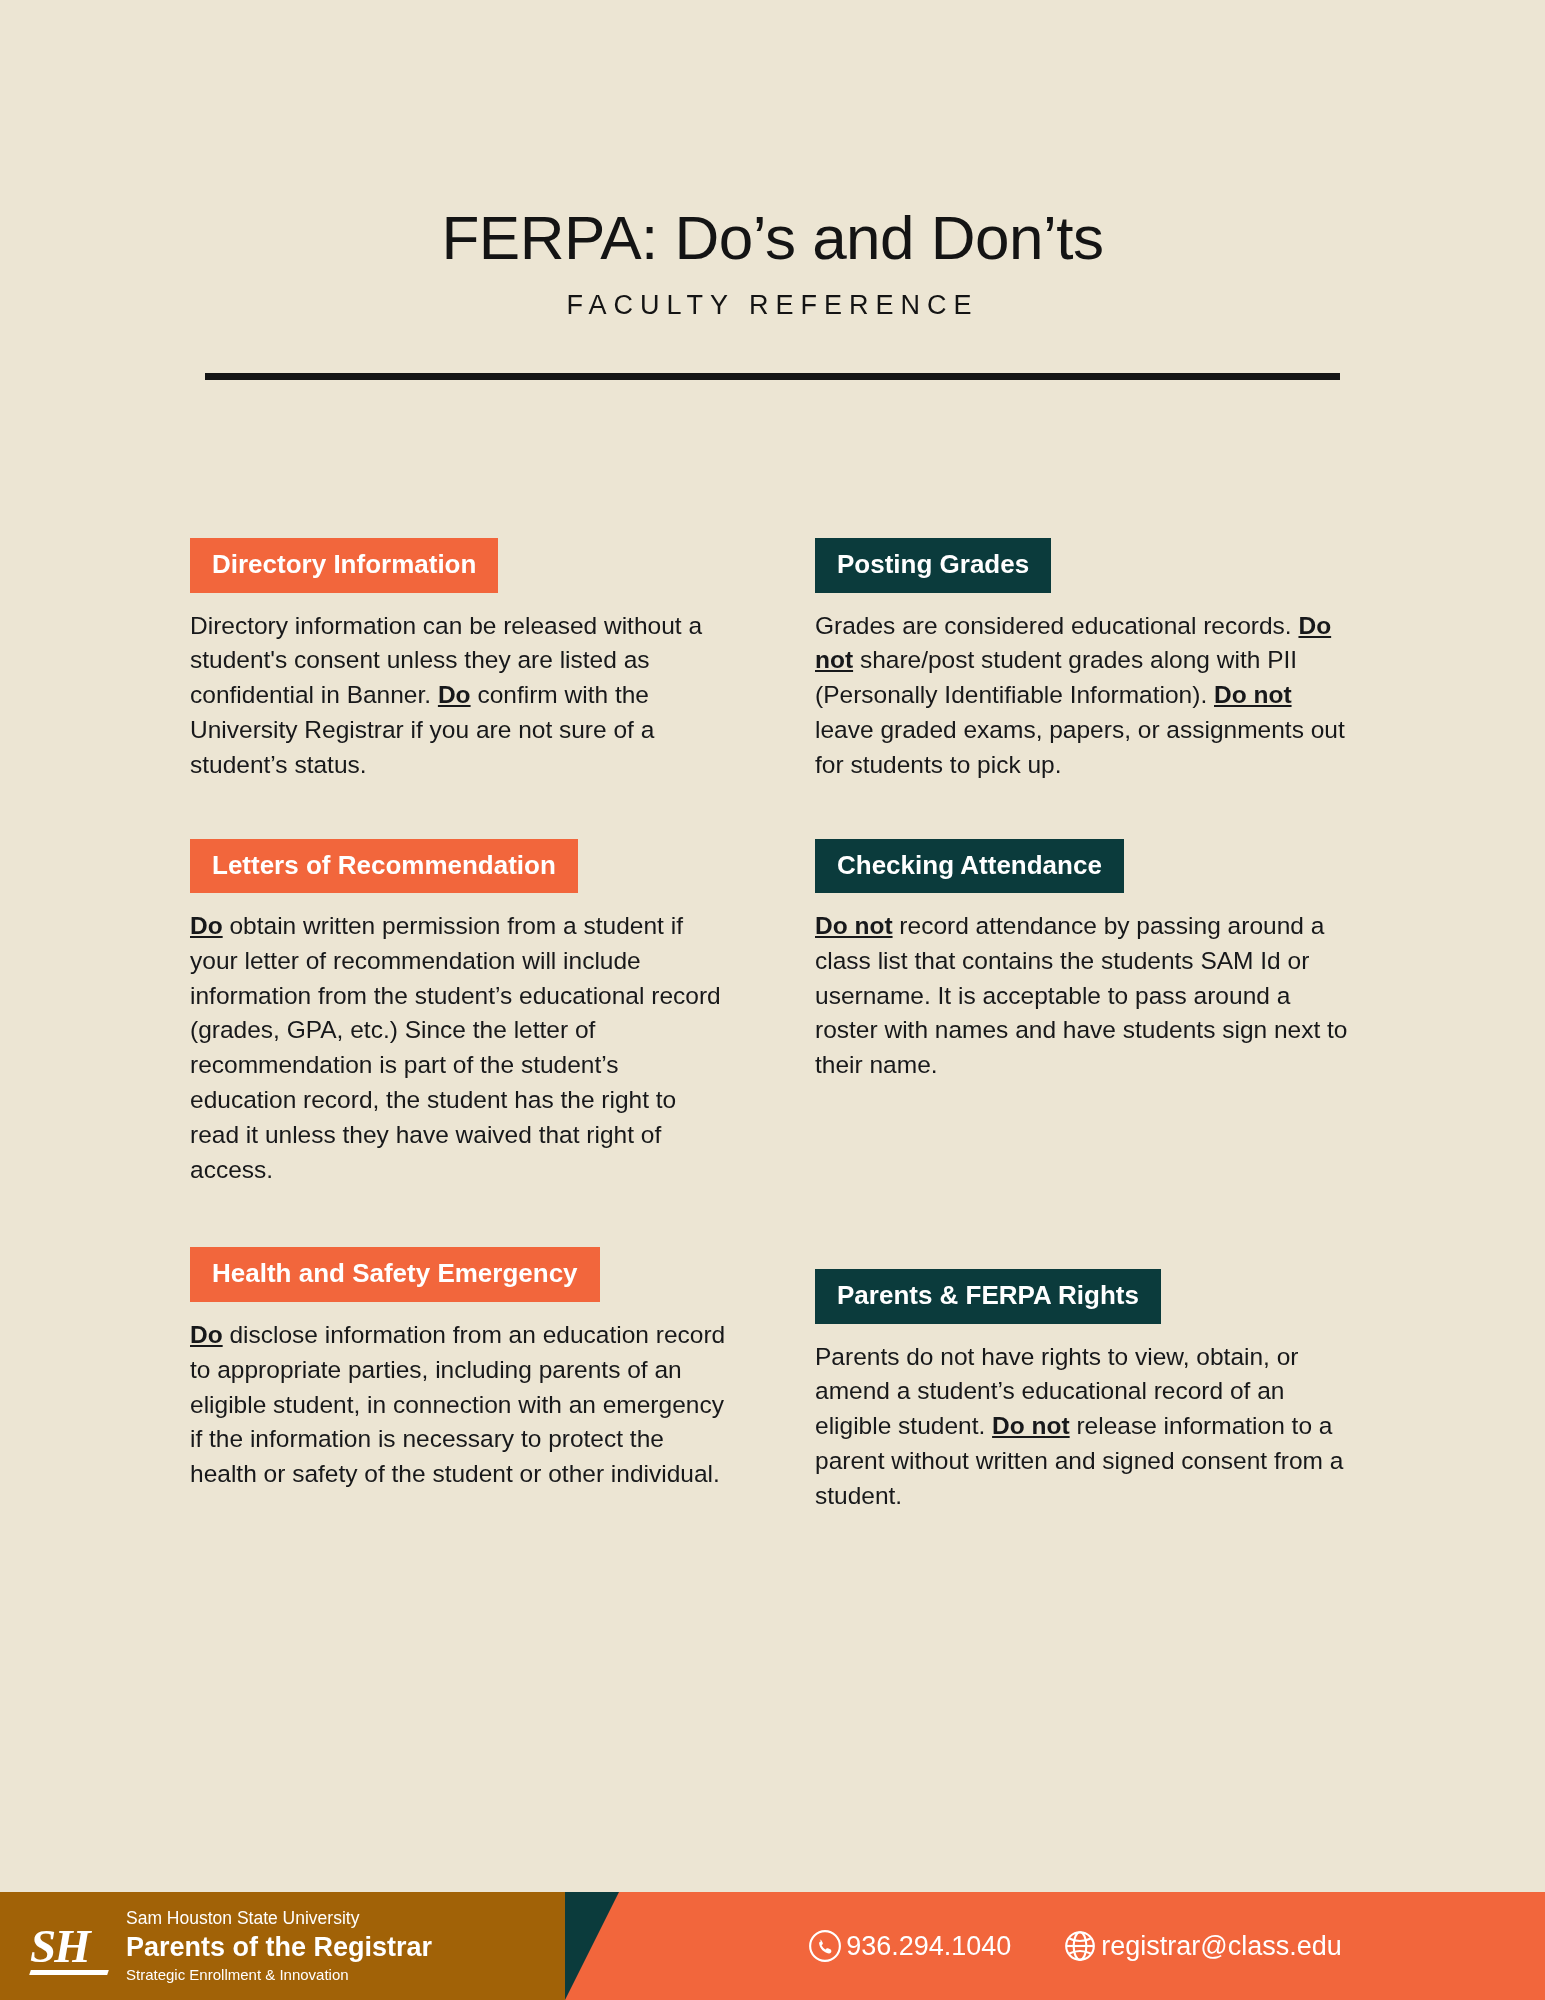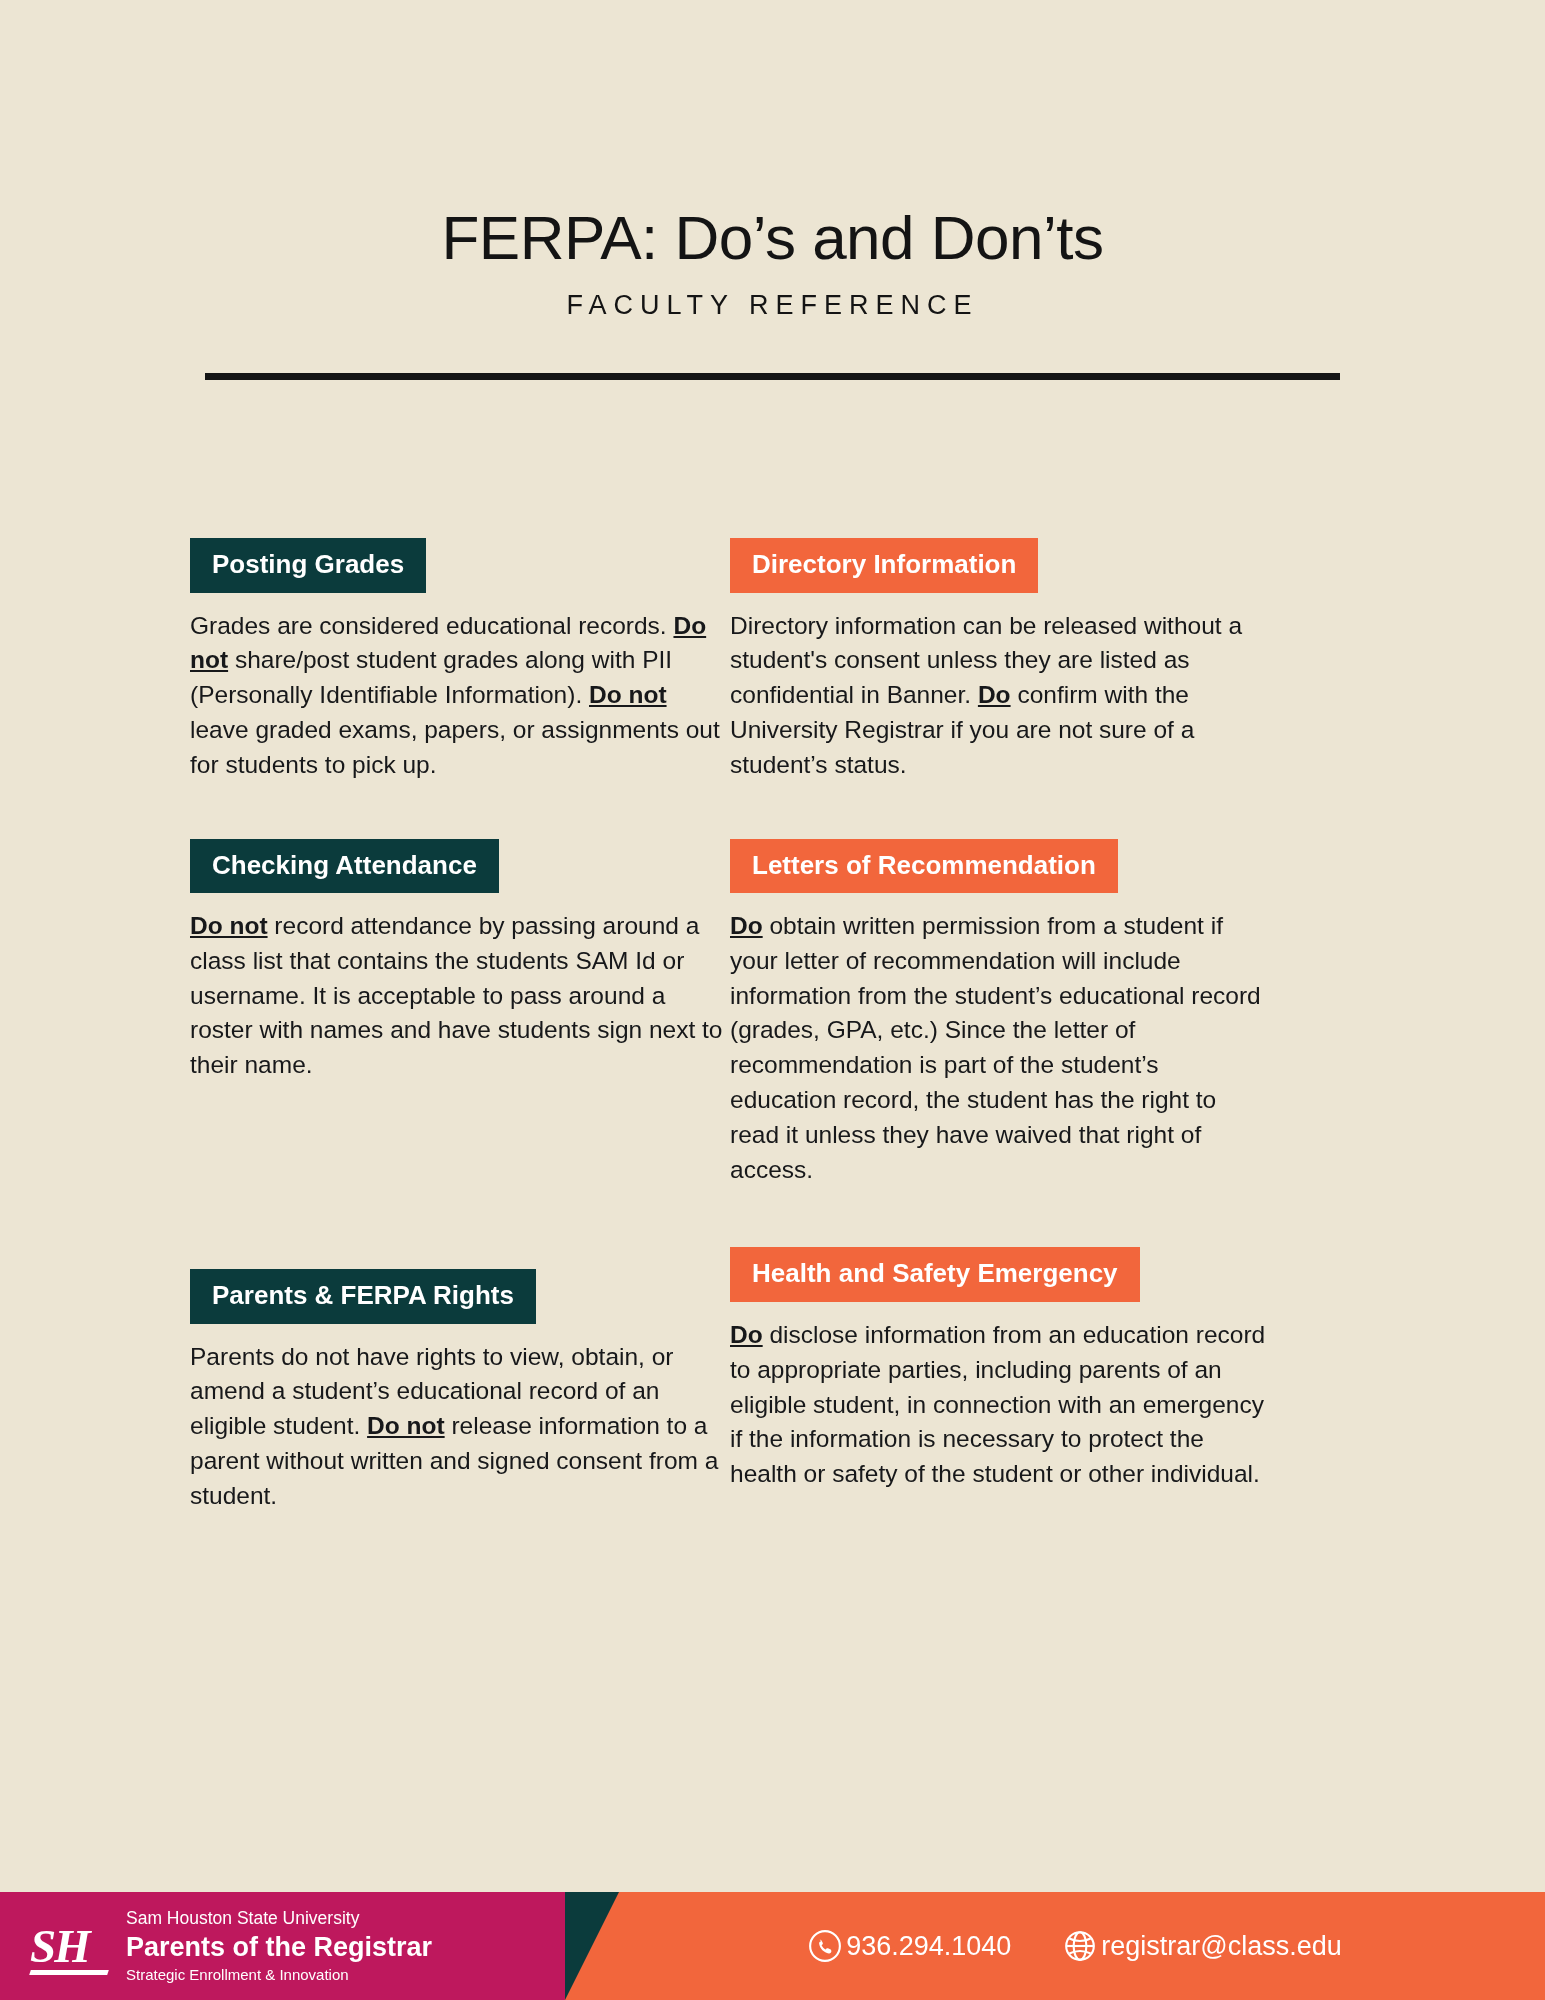--- a/index.html
+++ b/index.html
@@ -102,21 +102,21 @@
     width: 1545px;
     height: 108px;
     background: #f2663c;
     display: flex;
     align-items: center;
   }
   .footer-left {
     position: relative;
     height: 108px;
     width: 565px;
-    background: #be185d;
+    background: #a16207;
     display: flex;
     align-items: center;
     padding-left: 30px;
     box-sizing: border-box;
   }
   .footer-left:after {
     content: "";
     position: absolute;
     right: -54px;
     top: 0;
@@ -182,62 +182,62 @@
 <div class="page">
 
   <div class="header">
     <h1 class="title">FERPA: Do’s and Don’ts</h1>
     <div class="subtitle">FACULTY REFERENCE</div>
     <div class="rule"></div>
   </div>
 
   <div class="columns">
 
+    <div class="col left">
+
+      <div class="card">
+        <div class="card-head orange">Directory Information</div>
+        <div class="card-body">Directory information can be released without a student's consent unless they are listed as confidential in Banner. <b>Do</b> confirm with the University Registrar if you are not sure of a student’s status.</div>
+      </div>
+
+      <div class="gap-a"></div>
+
+      <div class="card">
+        <div class="card-head orange">Letters of Recommendation</div>
+        <div class="card-body"><b>Do</b> obtain written permission from a student if your letter of recommendation will include information from the student’s educational record (grades, GPA, etc.) Since the letter of recommendation is part of the student’s education record, the student has the right to read it unless they have waived that right of access.</div>
+      </div>
+
+      <div class="gap-b"></div>
+
+      <div class="card">
+        <div class="card-head orange">Health and Safety Emergency</div>
+        <div class="card-body"><b>Do</b> disclose information from an education record to appropriate parties, including parents of an eligible student, in connection with an emergency if the information is necessary to protect the health or safety of the student or other individual.</div>
+      </div>
+
+    </div>
+
     <div class="col right">
 
       <div class="card">
         <div class="card-head teal">Posting Grades</div>
         <div class="card-body">Grades are considered educational records. <b>Do not</b> share/post student grades along with PII (Personally Identifiable Information). <b>Do not</b> leave graded exams, papers, or assignments out for students to pick up.</div>
       </div>
 
       <div class="gap-a"></div>
 
       <div class="card">
         <div class="card-head teal">Checking Attendance</div>
         <div class="card-body"><b>Do not</b> record attendance by passing around a class list that contains the students SAM Id or username. It is acceptable to pass around a roster with names and have students sign next to their name.</div>
       </div>
 
       <div style="height:176px"></div>
 
       <div class="card">
         <div class="card-head teal">Parents &amp; FERPA Rights</div>
         <div class="card-body">Parents do not have rights to view, obtain, or amend a student’s educational record of an eligible student. <b>Do not</b> release information to a parent without written and signed consent from a student.</div>
-      </div>
-
-    </div>
-
-    <div class="col left">
-
-      <div class="card">
-        <div class="card-head orange">Directory Information</div>
-        <div class="card-body">Directory information can be released without a student's consent unless they are listed as confidential in Banner. <b>Do</b> confirm with the University Registrar if you are not sure of a student’s status.</div>
-      </div>
-
-      <div class="gap-a"></div>
-
-      <div class="card">
-        <div class="card-head orange">Letters of Recommendation</div>
-        <div class="card-body"><b>Do</b> obtain written permission from a student if your letter of recommendation will include information from the student’s educational record (grades, GPA, etc.) Since the letter of recommendation is part of the student’s education record, the student has the right to read it unless they have waived that right of access.</div>
-      </div>
-
-      <div class="gap-b"></div>
-
-      <div class="card">
-        <div class="card-head orange">Health and Safety Emergency</div>
-        <div class="card-body"><b>Do</b> disclose information from an education record to appropriate parties, including parents of an eligible student, in connection with an emergency if the information is necessary to protect the health or safety of the student or other individual.</div>
       </div>
 
     </div>
 
   </div>
 
   <div class="footer">
     <div class="footer-left">
       <div class="sh-logo">
         <span class="sh-text">SH</span>

